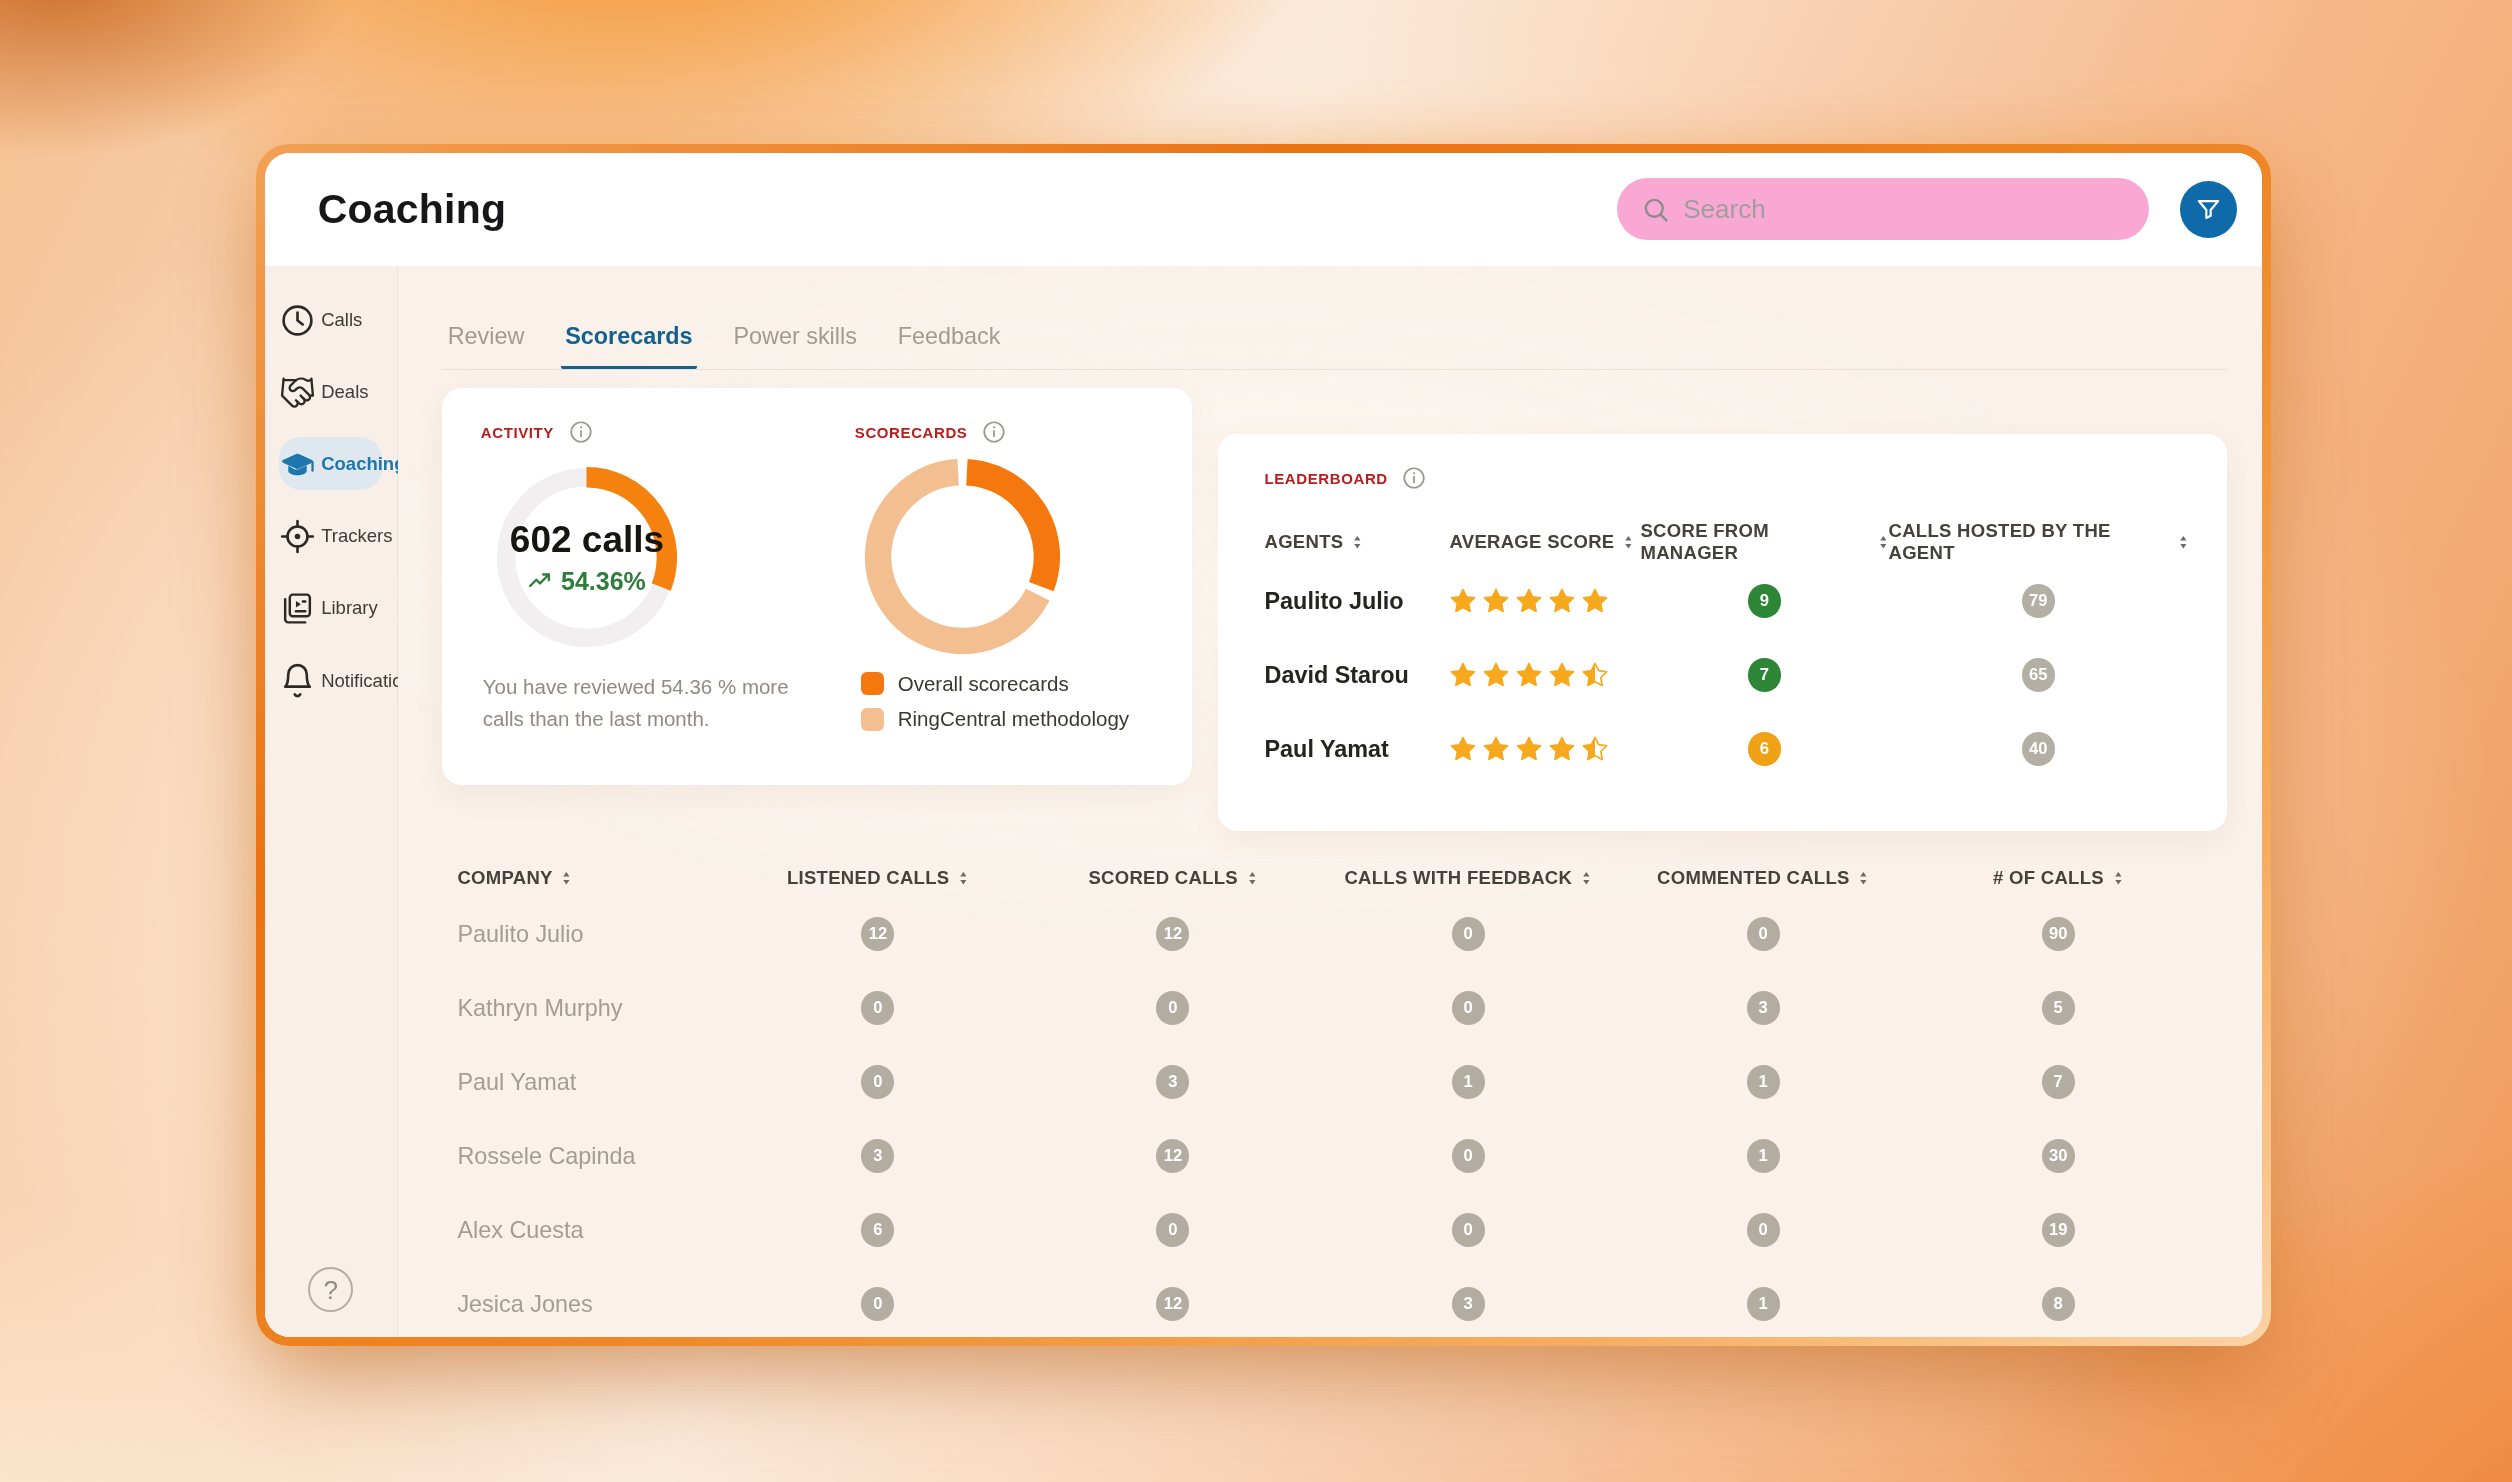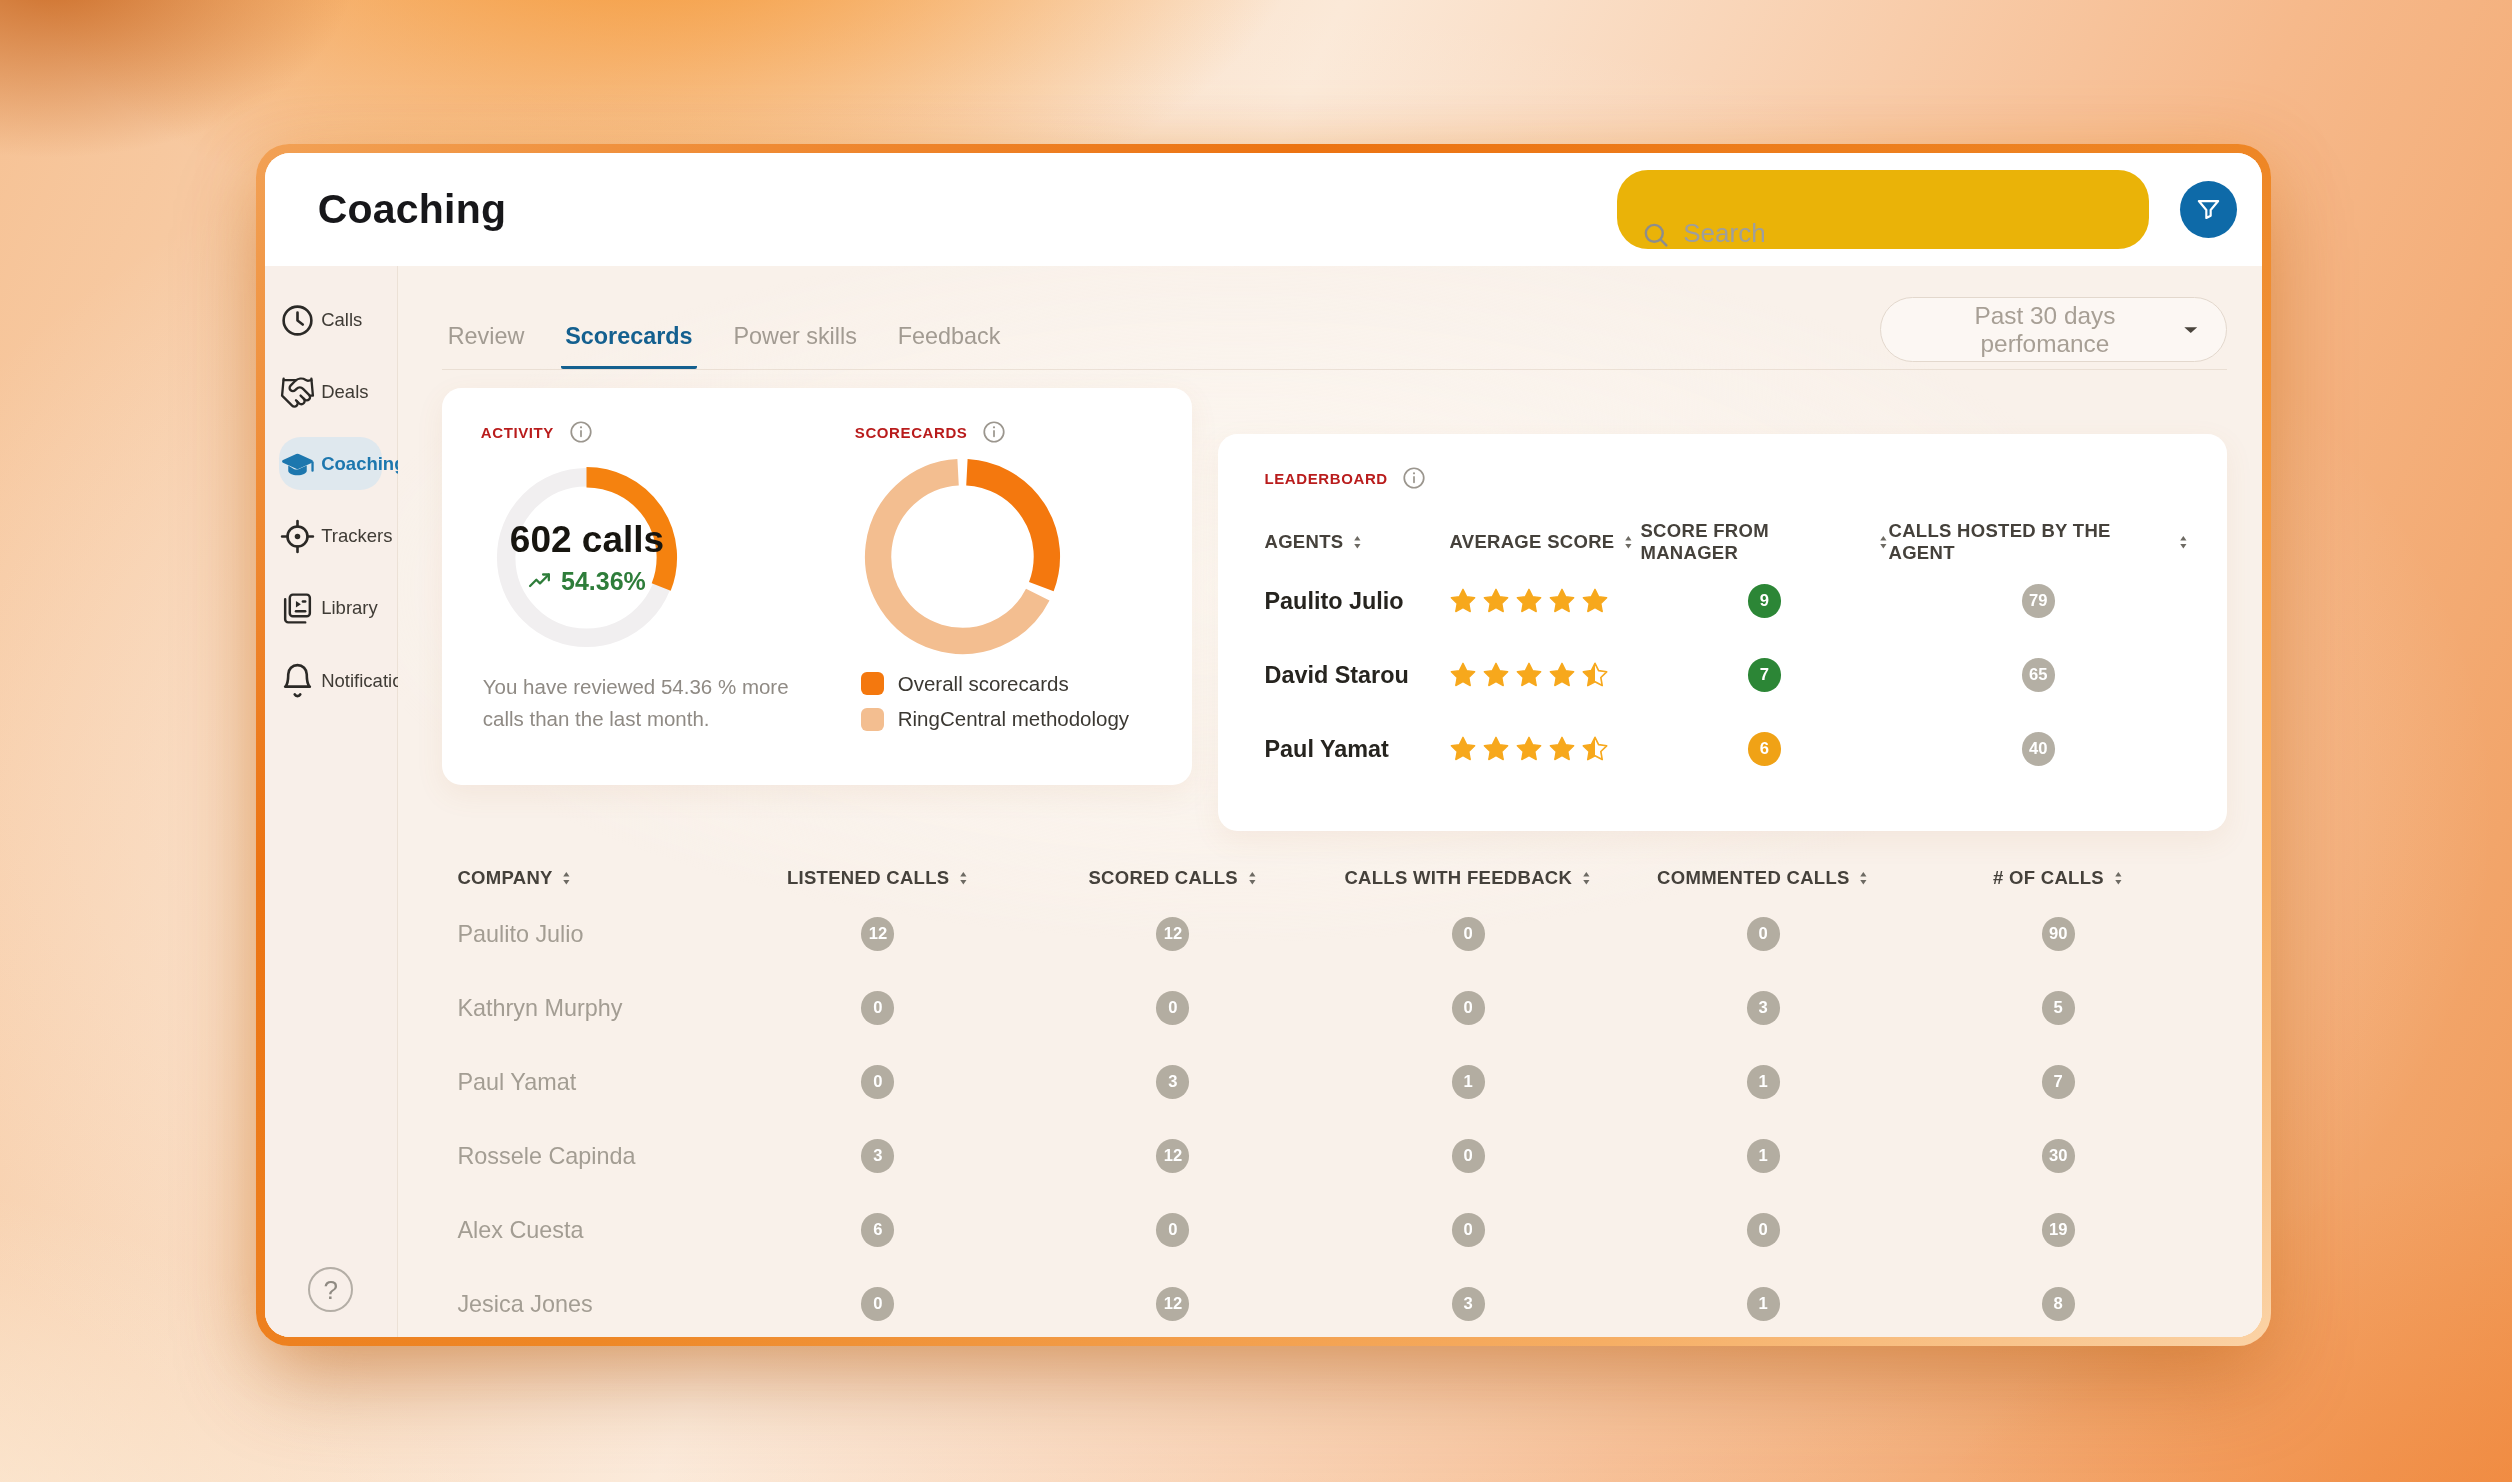--- a/index.html
+++ b/index.html
@@ -25,22 +25,22 @@
     width:100%; height:100%; border-radius:25px; overflow:hidden;
     background:#fff; display:flex; flex-direction:column;
   }
   
   .app-header{
     height:113px; background:#fff; display:flex; align-items:center;
     padding:0 25px 0 53px; flex:0 0 auto;
   }
   .app-title{ font-size:41px; font-weight:700; color:#17171a; letter-spacing:0.2px; }
   .search{
-    margin-left:auto; width:532px; height:79px; border-radius:31px; background:#eab308;
-    display:flex; align-items:flex-end; padding:0 23.4px; gap:13.7px;
+    margin-left:auto; width:532px; height:62px; border-radius:31px; background:#f9a8d4;
+    display:flex; align-items:center; padding:0 23.4px; gap:13.7px;
   }
   .search input{
     flex:1; border:none; outline:none; background:transparent;
     font-family:inherit; font-size:26px; color:#4e4e4e;
   }
   .search input::placeholder{ color:#9e9e9e; }
   .filter-btn{
     width:57px; height:57px; border-radius:50%; border:none; cursor:pointer;
     background:#0e6aa8; margin-left:31px; display:flex; align-items:center; justify-content:center;
     flex:0 0 auto;
@@ -239,28 +239,20 @@
 
       <main class="content">
 
         <div class="topbar">
           <div class="tabs">
               <button class="tab">Review</button>
               <button class="tab active">Scorecards</button>
               <button class="tab">Power skills</button>
               <button class="tab">Feedback</button>
             </div>
-          <button class="period">
-            <span>Past 30 days perfomance</span>
-            <span style="display:inline-flex">
-              <svg width="21.5" height="13.7" viewBox="0 0 20 12">
-                  <path d="M4 3.5l6 5.5 6-5.5z" fill="#4a443c"></path>
-                </svg>
-            </span>
-          </button>
         </div>
 
         <div class="cards-row">
 
           <section class="card card-charts">
             <div class="chart-col1">
               <div class="sec-title-row">
                 <span class="sec-title">ACTIVITY</span>
                 <span class="info-ic">
                   <svg viewBox="0 0 24 24" fill="none" stroke="#9b968e" stroke-width="1.6">

